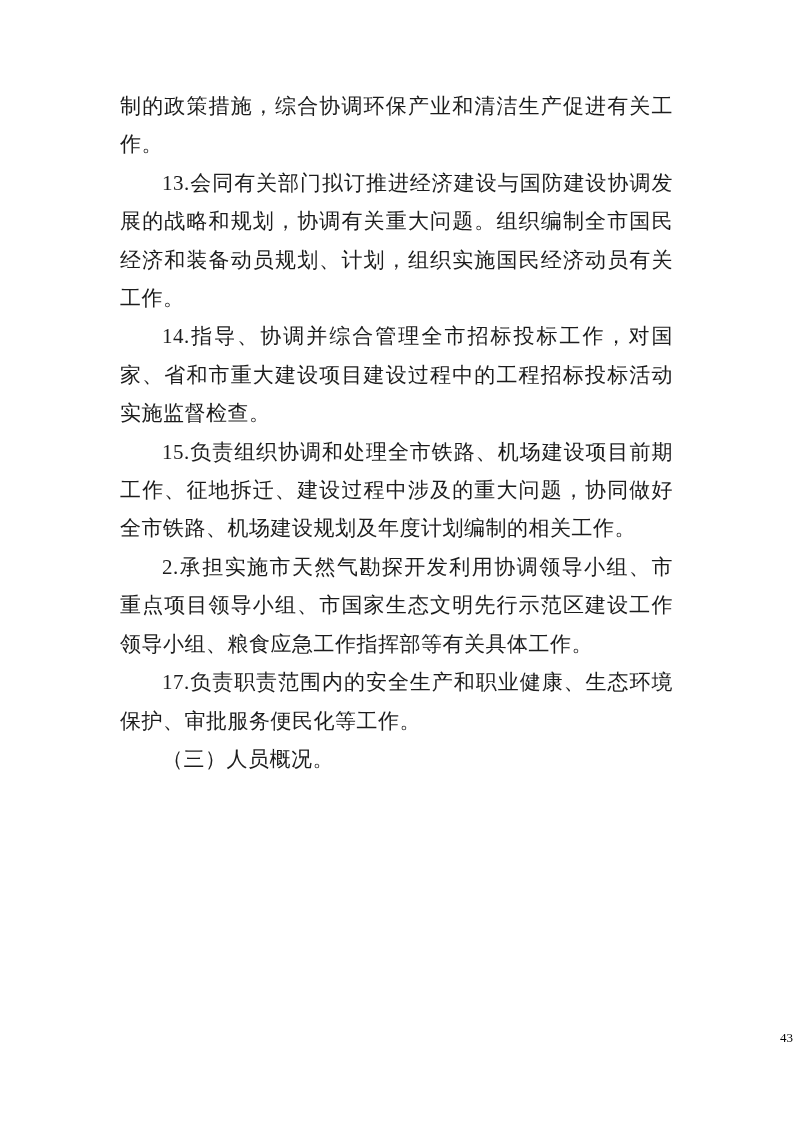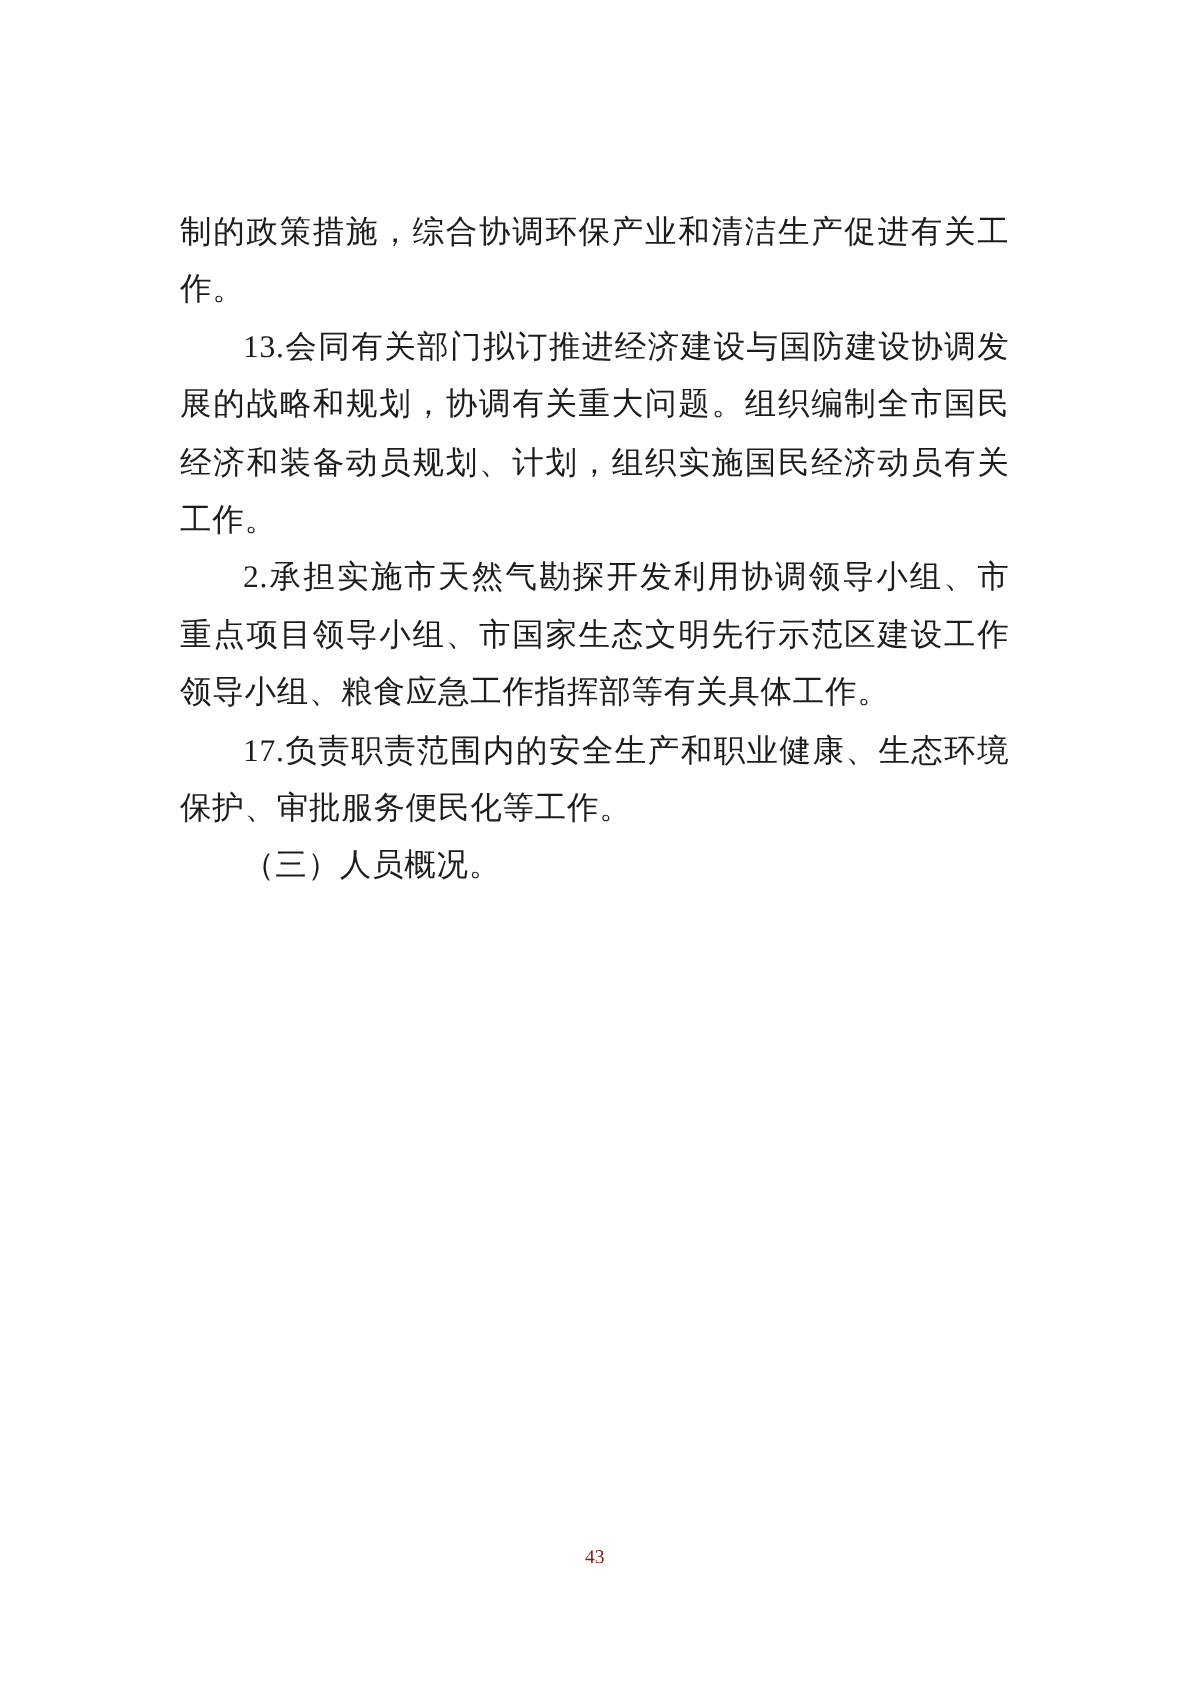--- a/index.html
+++ b/index.html
@@ -19,46 +19,47 @@
     position: absolute;
     top: 87px;
     left: 120px;
     width: 553px;
     color: #1c1c1c;
     font-size: 21px;
     line-height: 38.4px;
     letter-spacing: 0.5px;
     text-align: justify;
     text-justify: inter-ideograph;
-    margin-top: 48px;
   }
   .content p {
     margin: 0;
     padding: 0;
   }
   .content p.indent {
     text-indent: 2em;
   }
   .footer {
     position: absolute;
     left: 0;
     right: 0;
     bottom: 76px;
-    text-align: center;
+    text-align: right;
     font-size: 13px;
-    color: #7f1d1d;
+    color: #000000;
     font-family: "Liberation Serif", "DejaVu Serif", serif;
     letter-spacing: 0;
   }
 </style>
 </head>
 <body>
 
 <div class="page">
   <div class="content" id="paragraph-container">
       <p class="">制的政策措施，综合协调环保产业和清洁生产促进有关工作。</p>
       <p class="indent">13.会同有关部门拟订推进经济建设与国防建设协调发展的战略和规划，协调有关重大问题。组织编制全市国民经济和装备动员规划、计划，组织实施国民经济动员有关工作。</p>
+      <p class="indent">14.指导、协调并综合管理全市招标投标工作，对国家、省和市重大建设项目建设过程中的工程招标投标活动实施监督检查。</p>
+      <p class="indent">15.负责组织协调和处理全市铁路、机场建设项目前期工作、征地拆迁、建设过程中涉及的重大问题，协同做好全市铁路、机场建设规划及年度计划编制的相关工作。</p>
       <p class="indent">2.承担实施市天然气勘探开发利用协调领导小组、市重点项目领导小组、市国家生态文明先行示范区建设工作领导小组、粮食应急工作指挥部等有关具体工作。</p>
       <p class="indent">17.负责职责范围内的安全生产和职业健康、生态环境保护、审批服务便民化等工作。</p>
       <p class="indent">（三）人员概况。</p>
     </div>
   <div class="footer">43</div>
 </div>
 
 </body></html>

